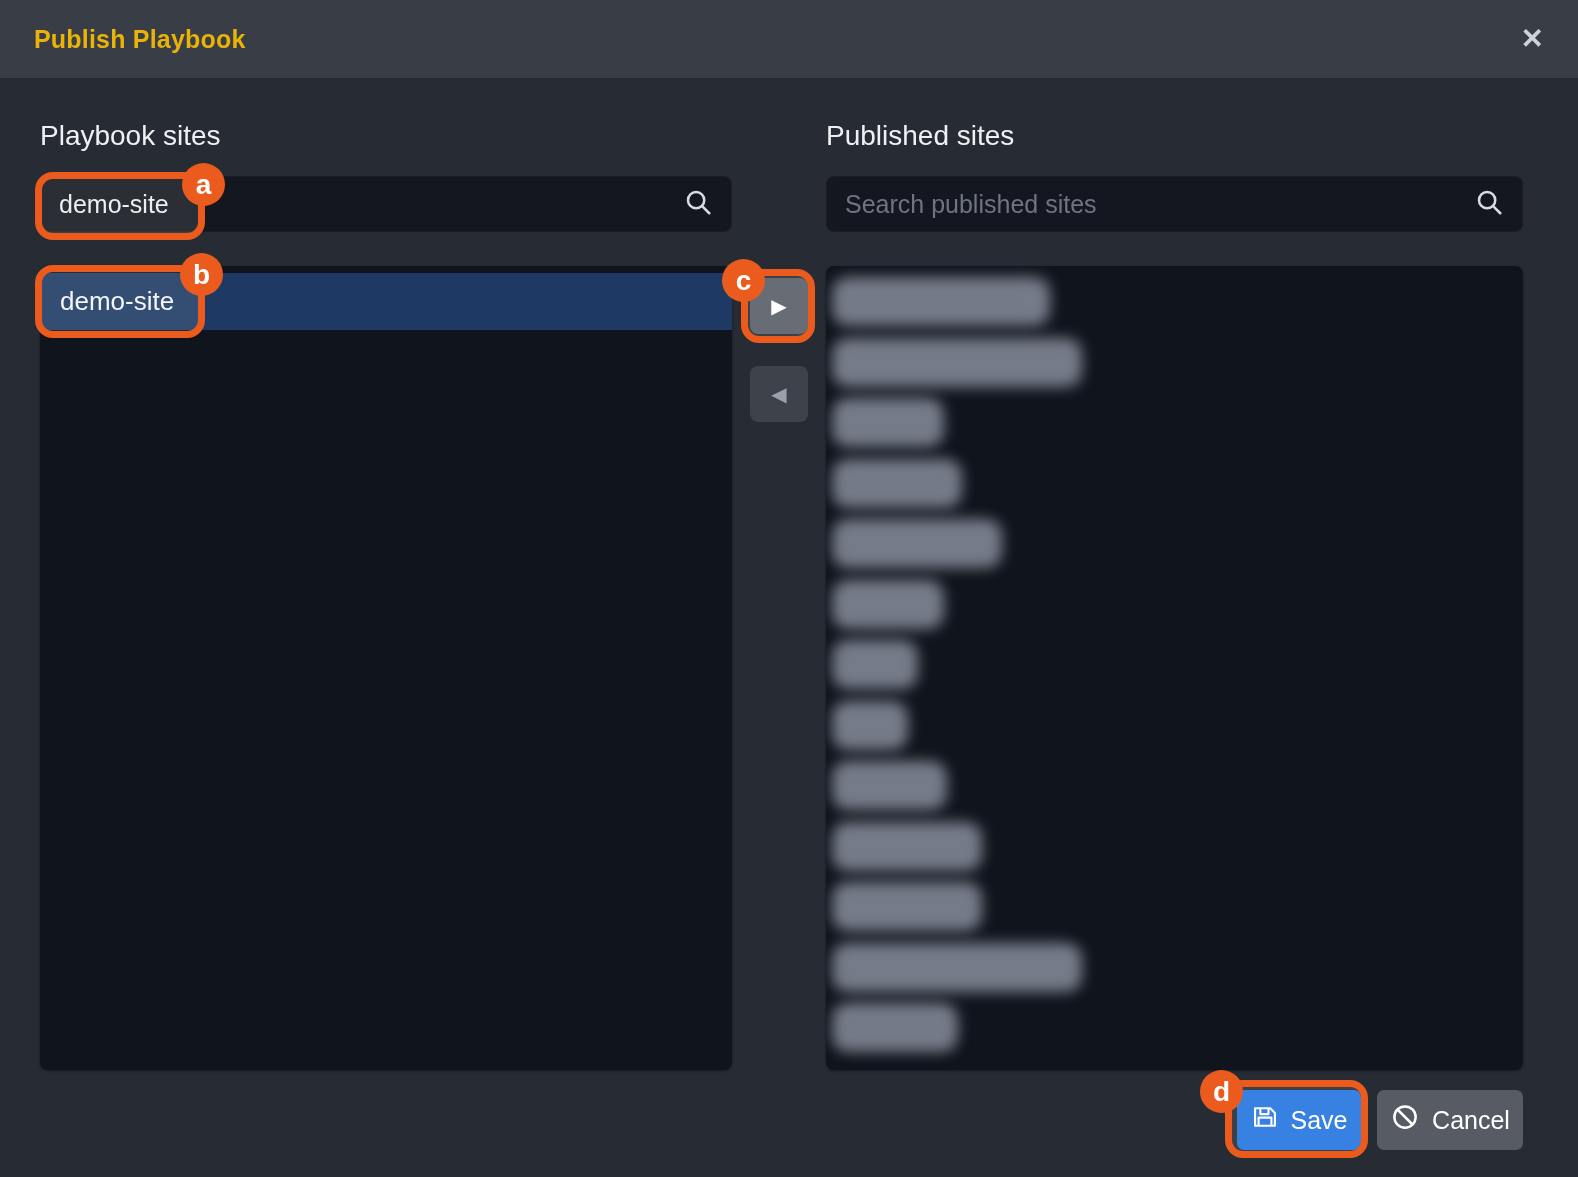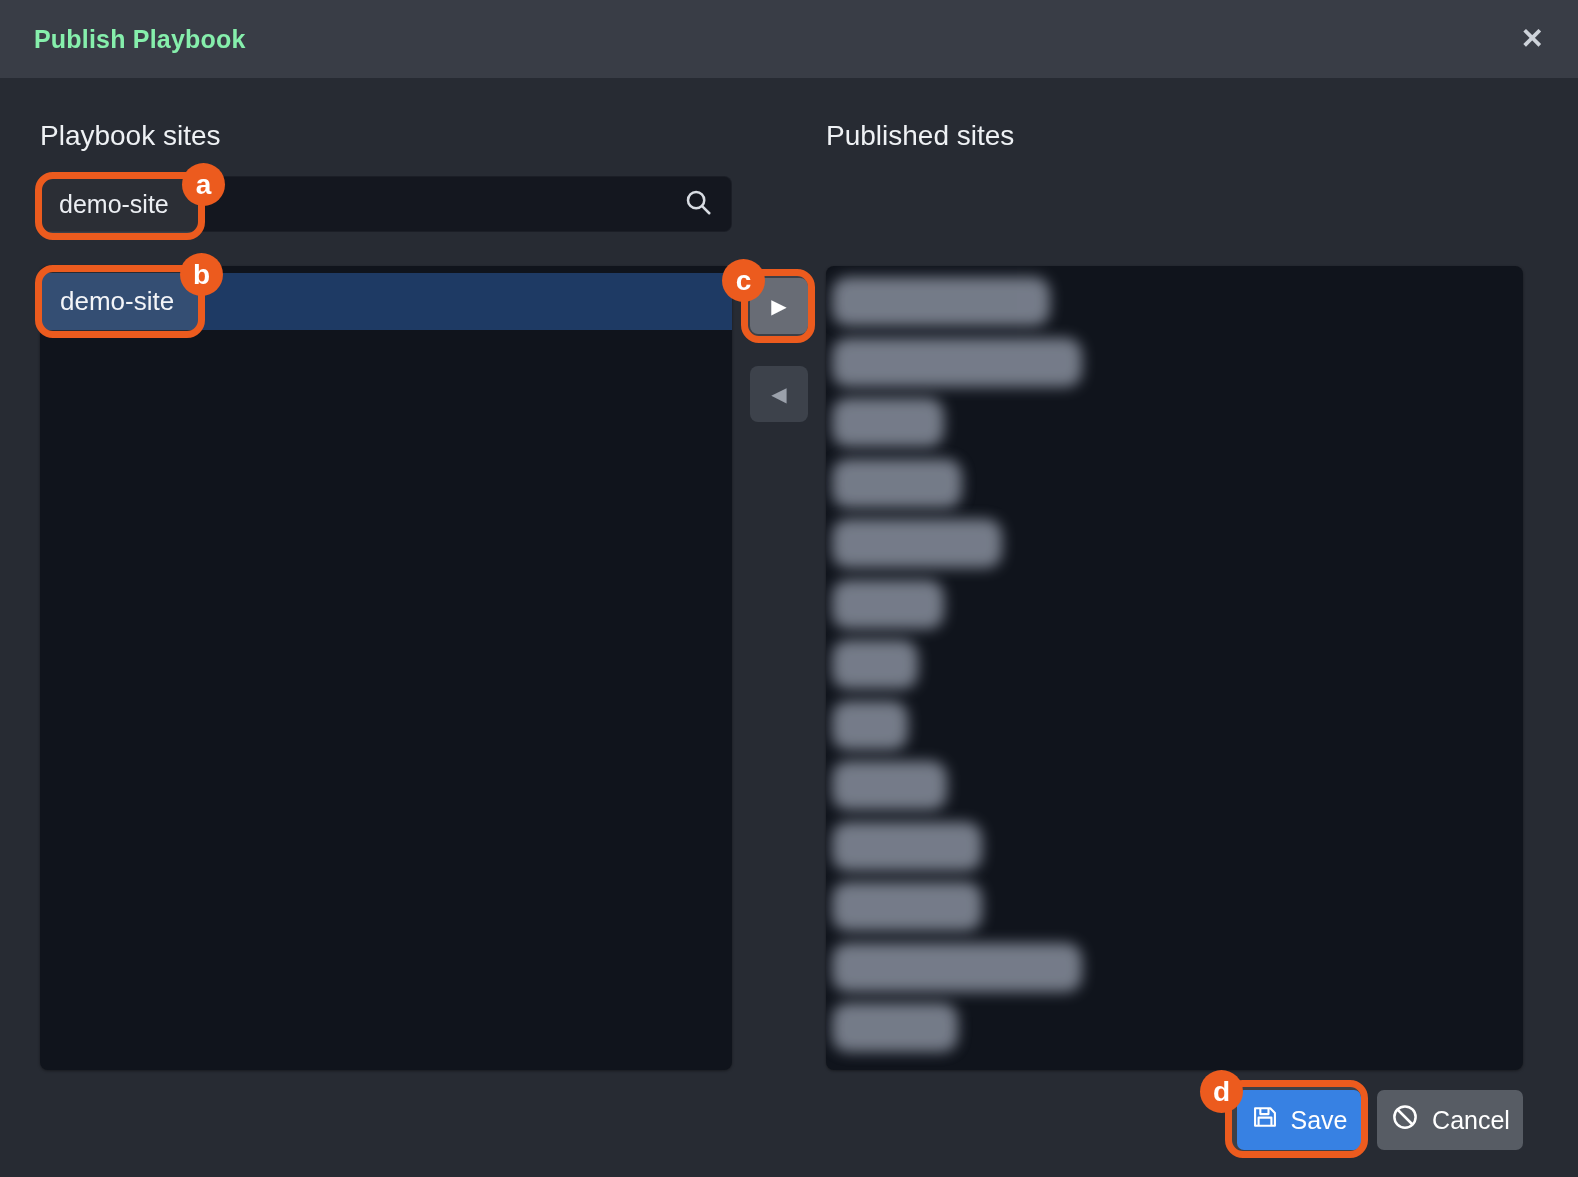--- a/index.html
+++ b/index.html
@@ -2,21 +2,21 @@
 <html><head>
 <meta charset="utf-8">
 <style>
   html,body{margin:0;padding:0;background:#272b33;font-family:"Liberation Sans",sans-serif;}
   .stage{position:relative;width:1578px;height:1177px;background:#272b33;overflow:hidden;}
 
   
   .header{position:absolute;left:0;top:0;width:100%;height:78px;background:#393d46;
           display:flex;align-items:center;justify-content:space-between;
           padding:0 34px;box-sizing:border-box;}
-  .title{color:#86efac;font-size:25px;font-weight:700;letter-spacing:.2px;}
+  .title{color:#eab308;font-size:25px;font-weight:700;letter-spacing:.2px;}
   .close{color:#ced3da;font-size:28px;font-weight:700;line-height:1;cursor:pointer;}
 
   
   .section-label{position:absolute;top:120px;color:#eef1f4;font-size:28px;font-weight:400;}
   .lbl-avail{left:40px;}
   .lbl-pub{left:826px;}
 
   
   .search{position:absolute;top:176px;height:56px;background:#14171f;border-radius:8px;
           display:flex;align-items:center;box-sizing:border-box;padding:0 18px;
@@ -83,20 +83,29 @@
   <div class="search search-avail">
     <input type="text" value="demo-site" style="">
     <span class="mag">
       <svg width="30" height="30" viewBox="0 0 24 24" fill="none" stroke="#d8dce2" stroke-width="2" stroke-linecap="round">
         <circle cx="10.5" cy="10.5" r="6.5"></circle>
           <line x1="15.3" y1="15.3" x2="21" y2="21"></line>
       </svg>
     </span>
   </div>
 
+  <div class="search search-pub">
+    <input type="text" placeholder="Search published sites" style="">
+    <span class="mag">
+      <svg width="30" height="30" viewBox="0 0 24 24" fill="none" stroke="#d8dce2" stroke-width="2" stroke-linecap="round">
+        <circle cx="10.5" cy="10.5" r="6.5"></circle>
+          <line x1="15.3" y1="15.3" x2="21" y2="21"></line>
+      </svg>
+    </span>
+  </div>
 
   <div class="panel panel-avail">
     <div class="row-selected">
       <span>demo-site</span>
     </div>
   </div>
 
   <div class="xfer xfer-right">
     <span>▶</span>
   </div>

